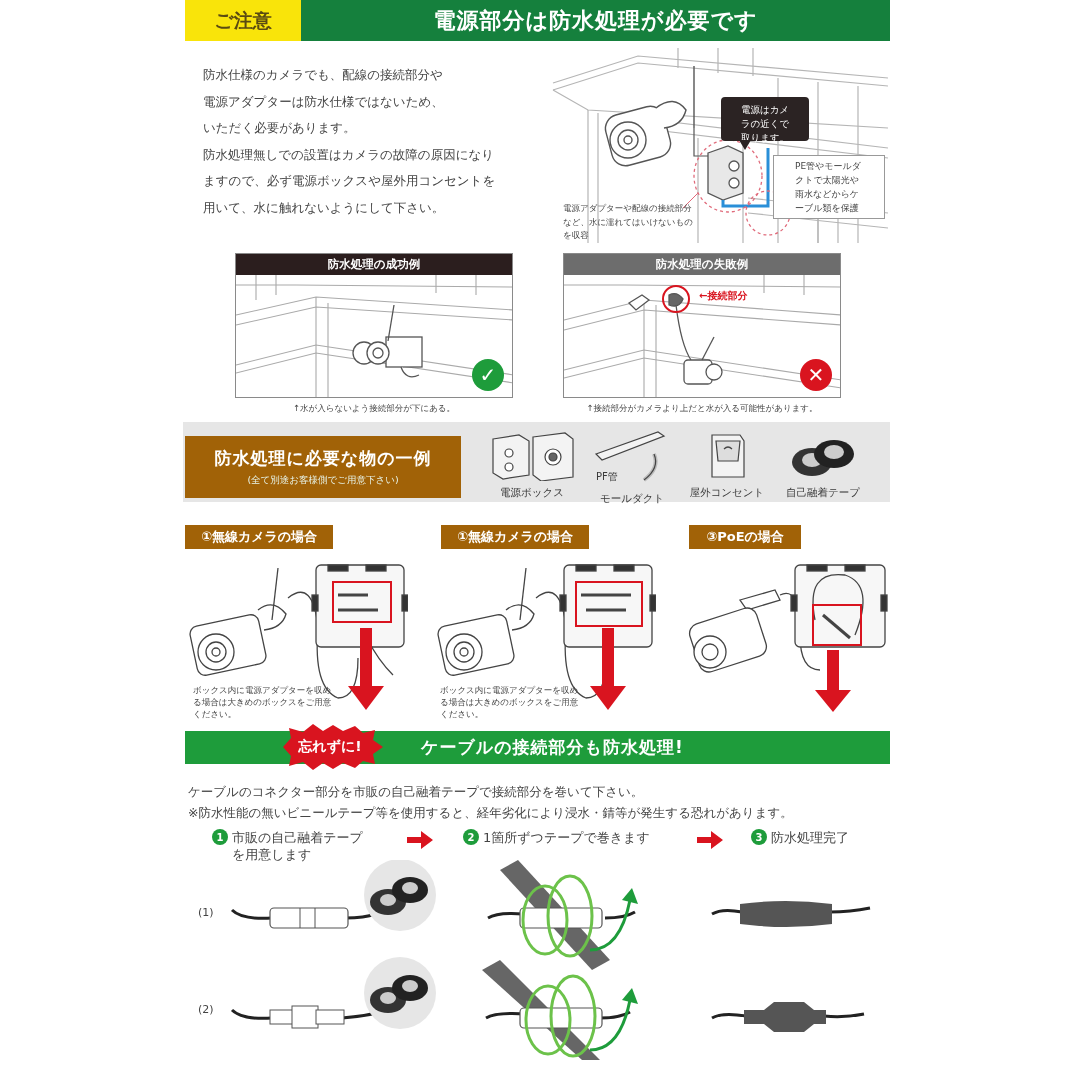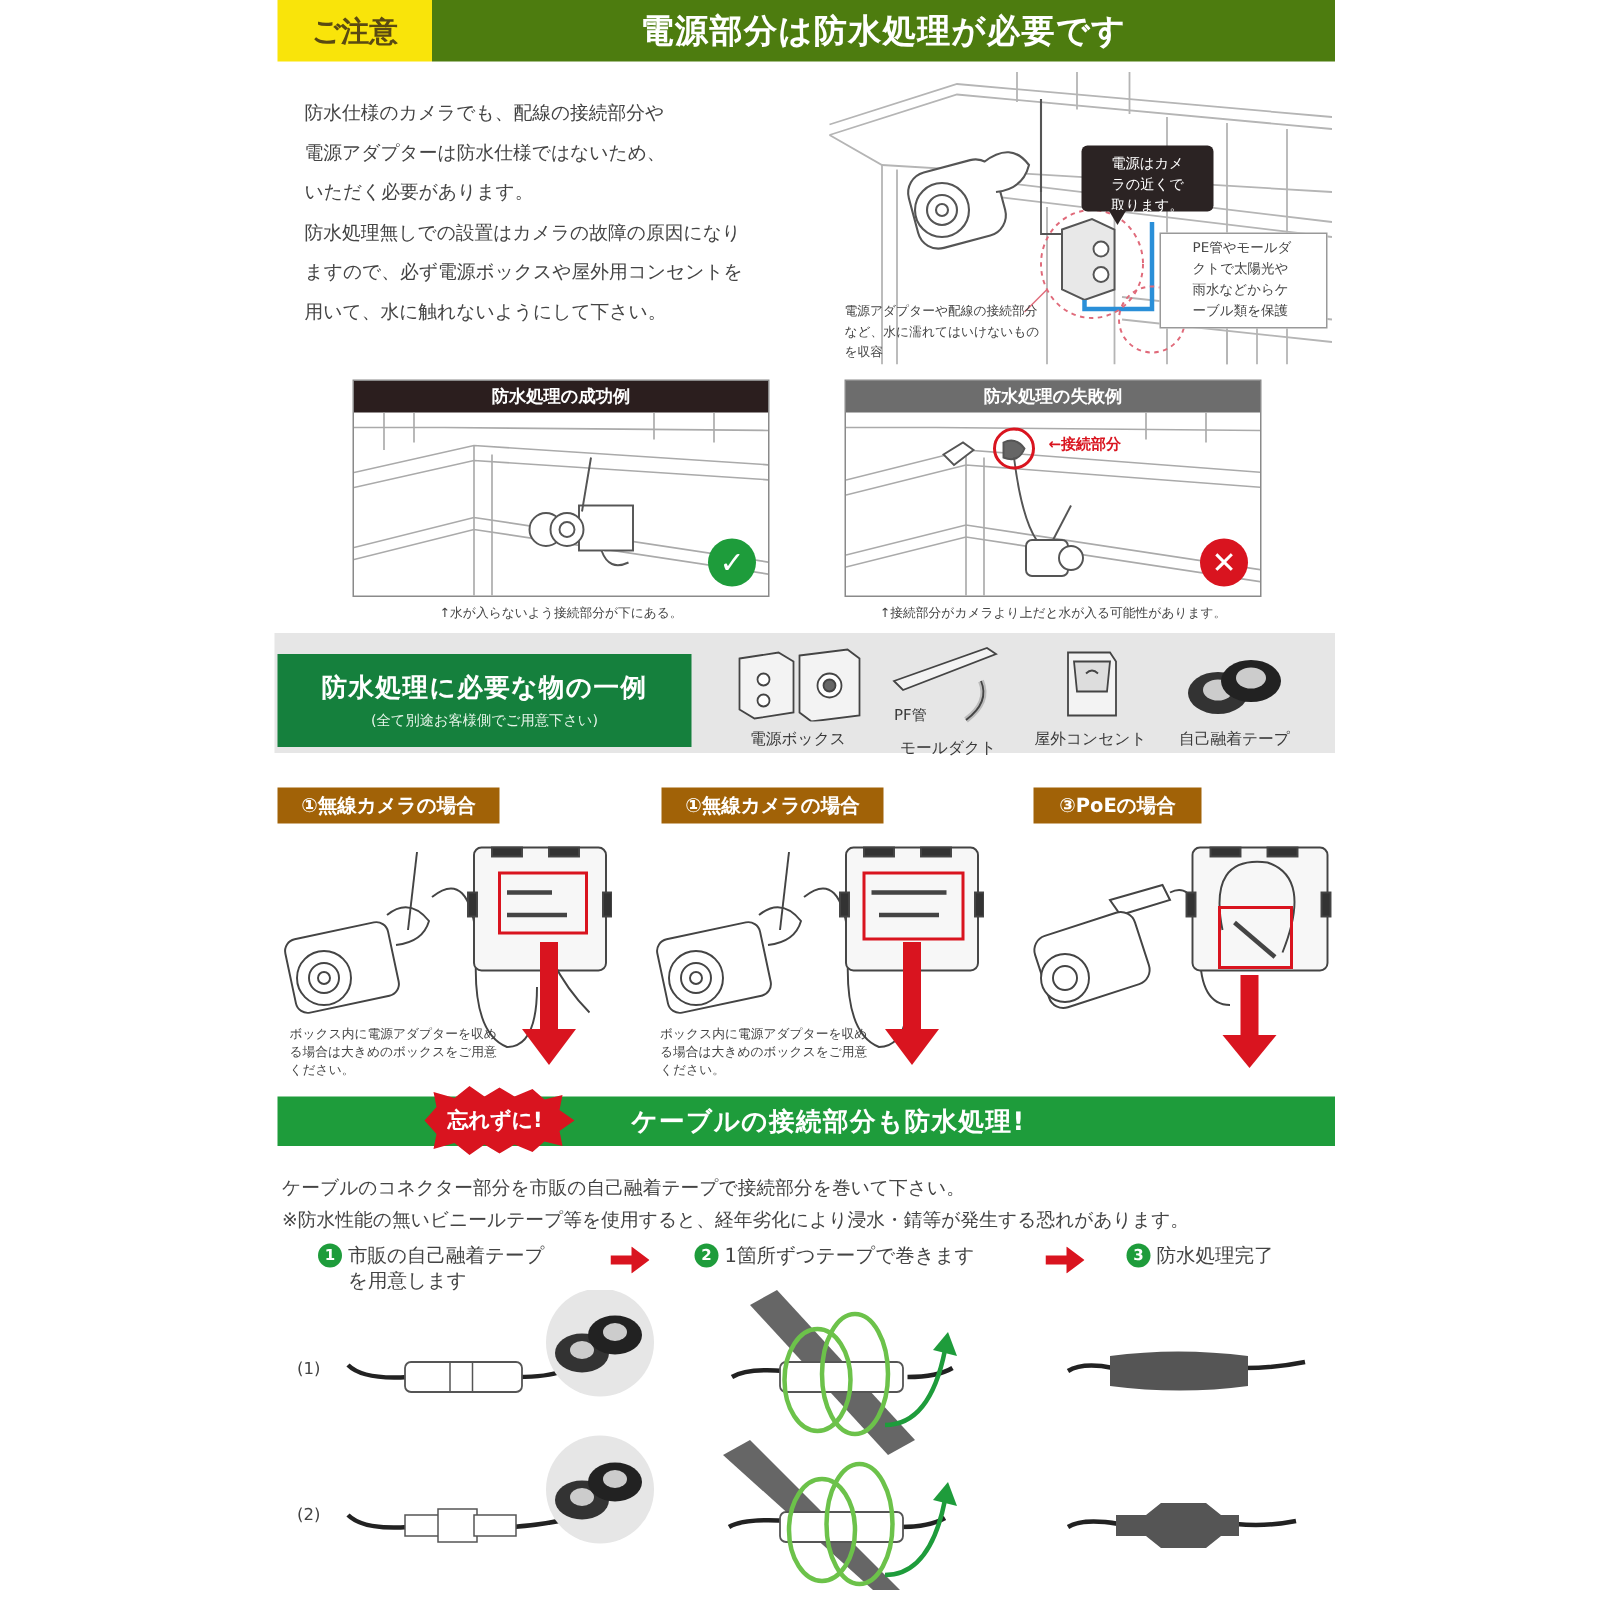--- a/index.html
+++ b/index.html
@@ -3,22 +3,22 @@
 <meta charset="utf-8">
 <style>
   * { box-sizing: border-box; margin: 0; padding: 0; }
   html, body { width: 1080px; height: 1069px; background: #ffffff; overflow: hidden; }
   body { font-family: "DejaVu Sans", "Liberation Sans", sans-serif; color: #3a3a3a; position: relative; }
 
   .abs { position: absolute; }
 
   
   .hdr { left: 185px; top: 0; width: 705px; height: 41px; display: flex; }
-  .hdr-tag { width: 103px; background: #f9e40a; color: #5a4a12; font-weight: bold; font-size: 19px; display: flex; align-items: center; justify-content: center; }
-  .hdr-title { flex: 1; background: #4d7c0f; color: #ffffff; font-size: 22px; font-weight: bold; display: flex; align-items: center; justify-content: center; letter-spacing: 1px; }
+  .hdr-tag { width: 116px; background: #f9e40a; color: #5a4a12; font-weight: bold; font-size: 19px; display: flex; align-items: center; justify-content: center; }
+  .hdr-title { flex: 1; background: #15803d; color: #ffffff; font-size: 22px; font-weight: bold; display: flex; align-items: center; justify-content: center; letter-spacing: 1px; }
 
   
   .intro { left: 203px; top: 62px; width: 340px; font-size: 12.5px; line-height: 26.5px; color: #444; }
   .intro p { white-space: nowrap; }
 
   
   .house { left: 548px; top: 48px; width: 340px; height: 195px; }
   .callout { left: 721px; top: 97px; width: 88px; height: 44px; background: #2b2323; color: #fff; font-size: 9.5px; line-height: 14px; border-radius: 4px; padding: 6px 18px; text-align: center; }
   .callout:after { content:""; position:absolute; left: 18px; bottom: -9px; border-left: 6px solid transparent; border-right: 6px solid transparent; border-top: 10px solid #2b2323; }
   .note-right { left: 773px; top: 155px; width: 112px; font-size: 9px; line-height: 14px; color: #444; border: 1px solid #999; background: #fff; padding: 3px 21px; }
@@ -30,21 +30,21 @@
   .ex-ok .ex-head { background: #2b1e1e; }
   .ex-ng .ex-head { background: #6d6d6d; }
   .ex-cap { top: 403px; width: 278px; text-align: center; font-size: 8.5px; color: #444; }
   .badge { position: absolute; right: 8px; bottom: 6px; width: 32px; height: 32px; border-radius: 50%; color: #fff; font-size: 20px; font-weight: bold; display: flex; align-items: center; justify-content: center; }
   .badge-ok { background: #1e9c3b; }
   .badge-ng { background: #d9141f; }
   .joint-label { position: absolute; left: 135px; top: 35px; color: #d9141f; font-size: 10px; font-weight: bold; white-space: nowrap; }
 
   
   .items-band { left: 183px; top: 422px; width: 707px; height: 80px; background: #e6e6e6; }
-  .items-green { left: 185px; top: 436px; width: 276px; height: 62px; background: #15803d; color: #fff; text-align: center; }
+  .items-green { left: 185px; top: 436px; width: 276px; height: 62px; background: #a16207; color: #fff; text-align: center; }
   .items-green .t1 { font-size: 17px; font-weight: bold; margin-top: 11px; letter-spacing: 1px; }
   .items-green .t2 { font-size: 9.5px; margin-top: 4px; color: #e8f5ea; }
   .item { top: 430px; text-align: center; font-size: 10.5px; color: #3a3a3a; }
   .item .ic { height: 52px; display: flex; align-items: center; justify-content: center; }
   .item .lb { margin-top: 4px; white-space: nowrap; }
 
   
   .case-tag { top: 525px; height: 24px; background: #a16207; color: #fff; font-size: 13px; font-weight: bold; display: flex; align-items: center; justify-content: center; padding: 0 6px; white-space: nowrap; }
   .case-cap { font-size: 8.5px; line-height: 12px; color: #444; }
 

